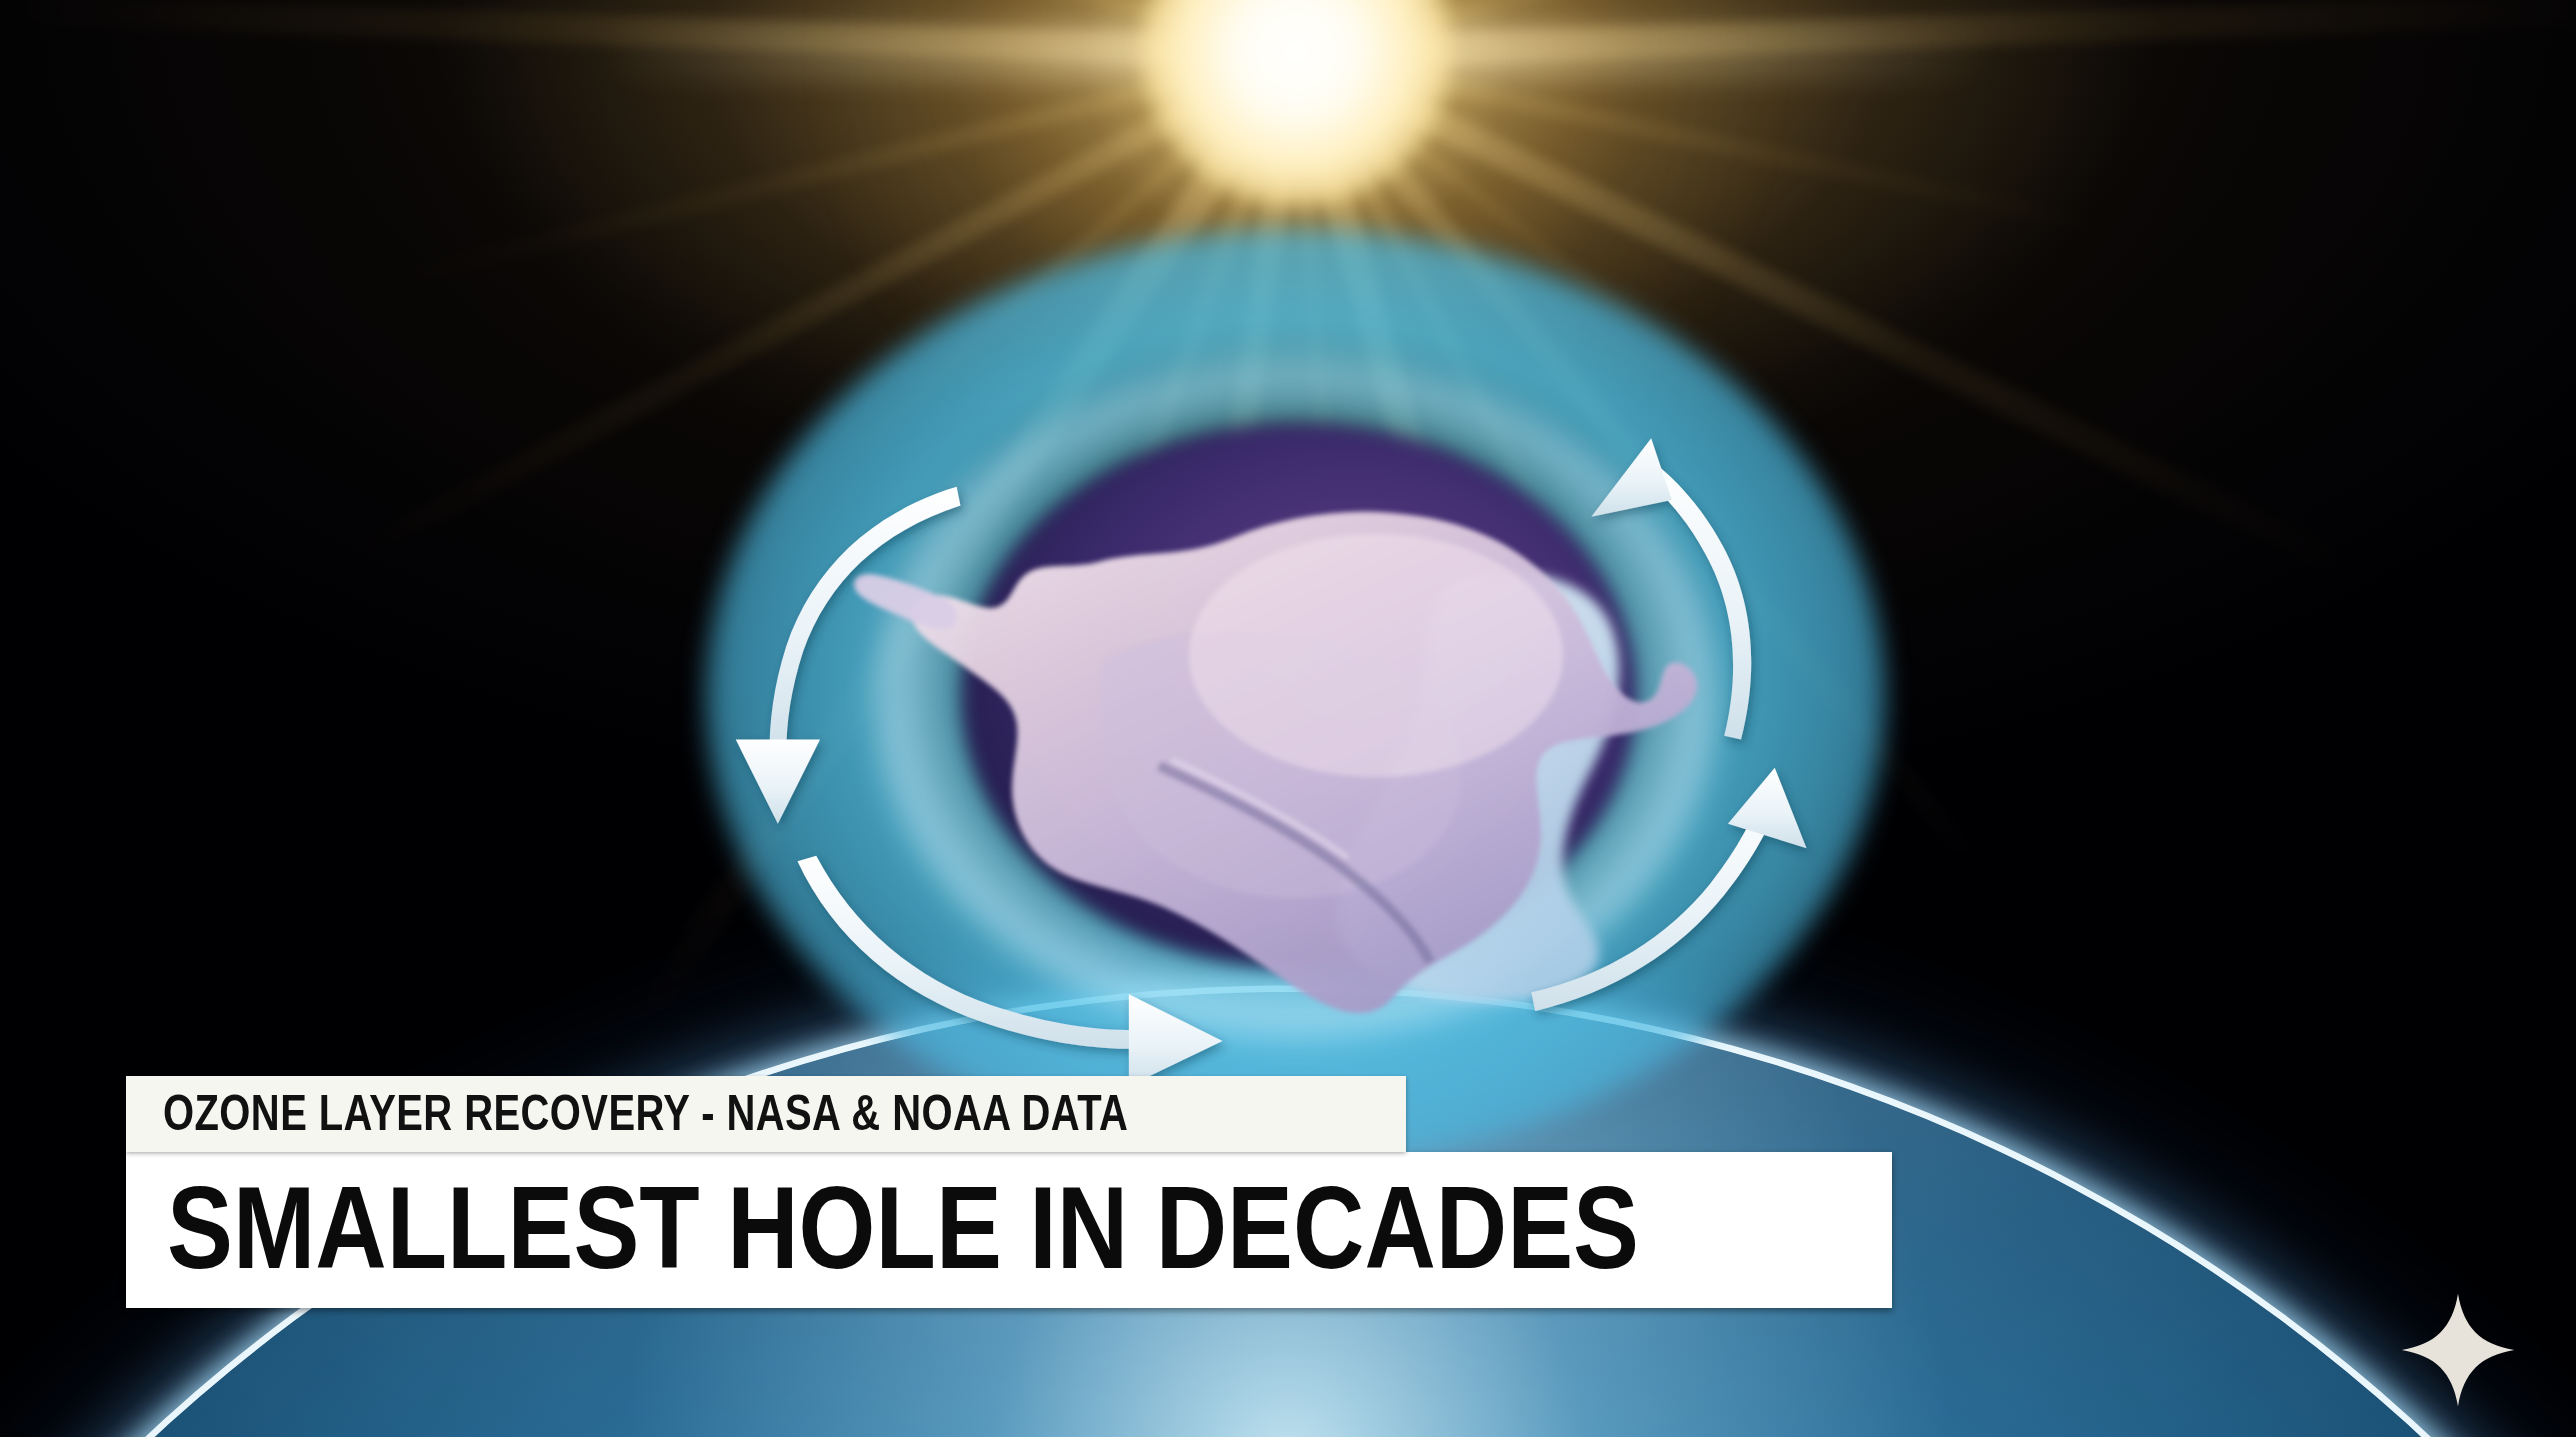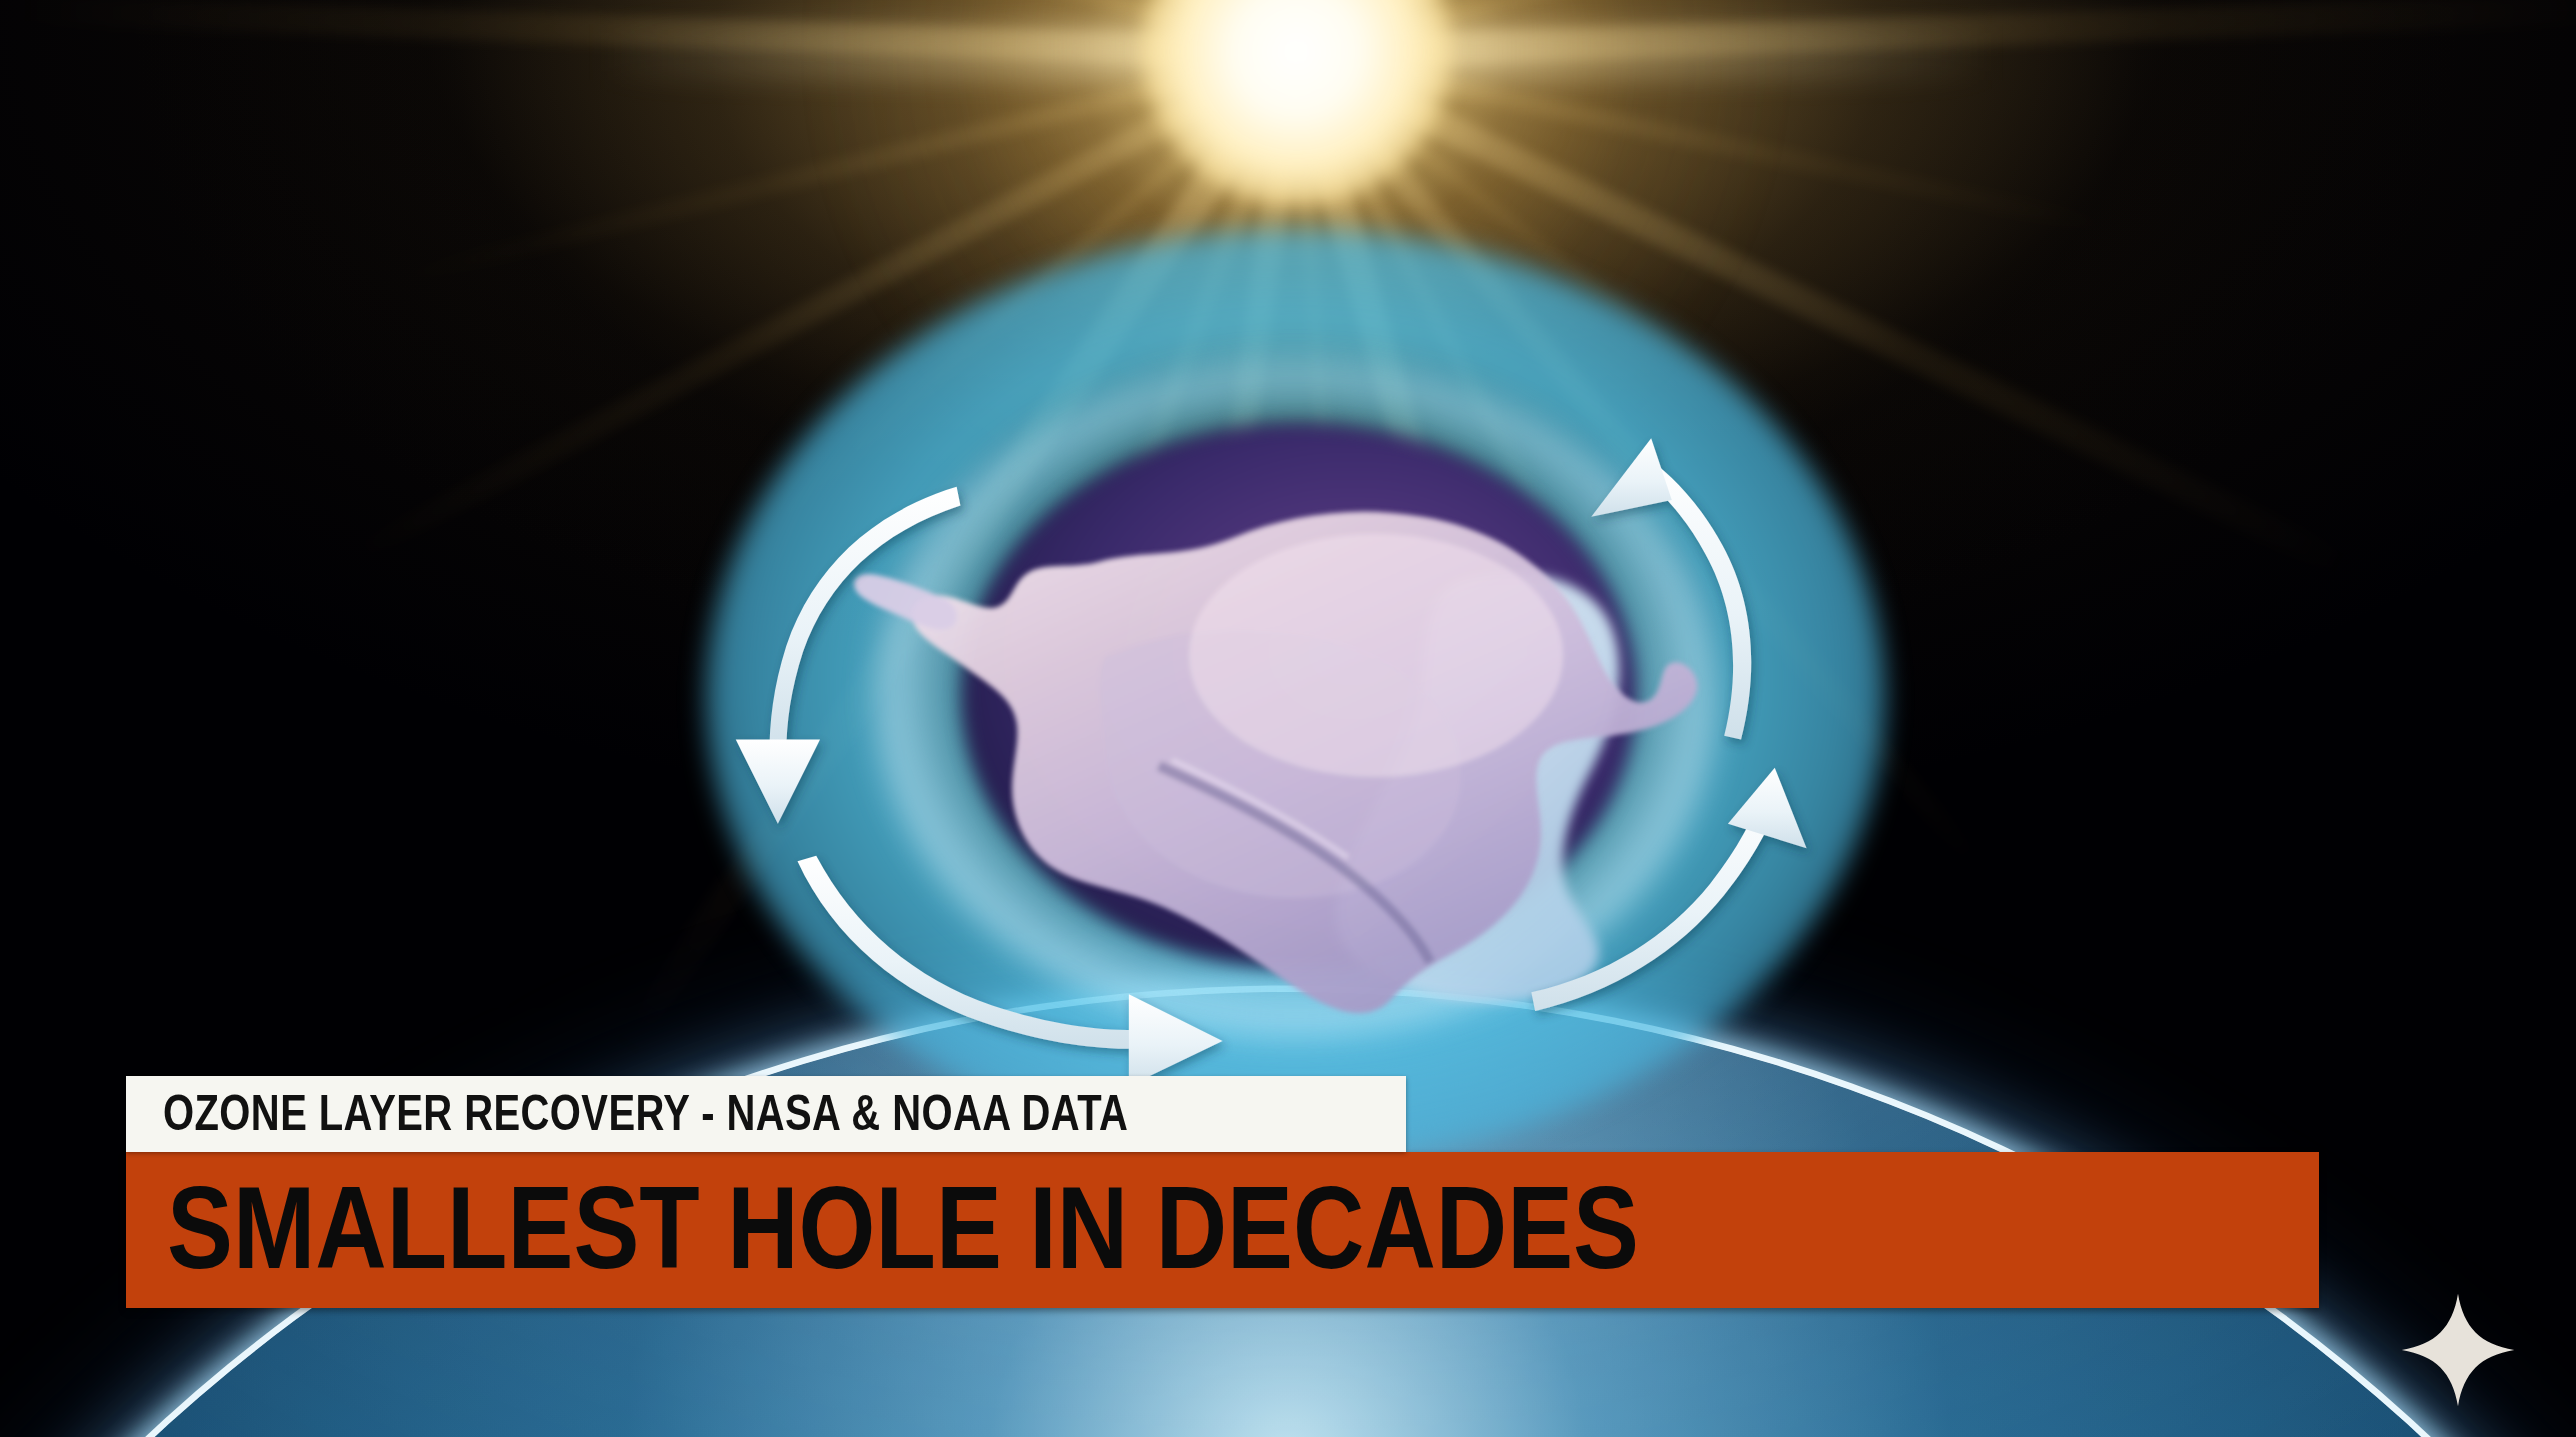--- a/index.html
+++ b/index.html
@@ -219,24 +219,24 @@
     font-size:50px;
     line-height:52px;
     letter-spacing:0.5px;
     color:#111111;
     transform:scaleX(0.80);
     transform-origin:left center;
     white-space:nowrap;
   }
   .headline{
     display:block;
-    background:#c2410c;
+    background:#ffffff;
     margin-top:0;
     padding:17px 43px 20.6px 41px;
-    width:2193px;
+    width:1766px;
     box-shadow:0 2.8px 6.6px rgba(0,0,0,.40);
   }
   .headline-text{
     display:block;
     font-family:"Liberation Sans Narrow","Liberation Sans", sans-serif;
     font-weight:700;
     font-size:117px;
     line-height:118px;
     letter-spacing:0px;
     color:#0b0b0b;

